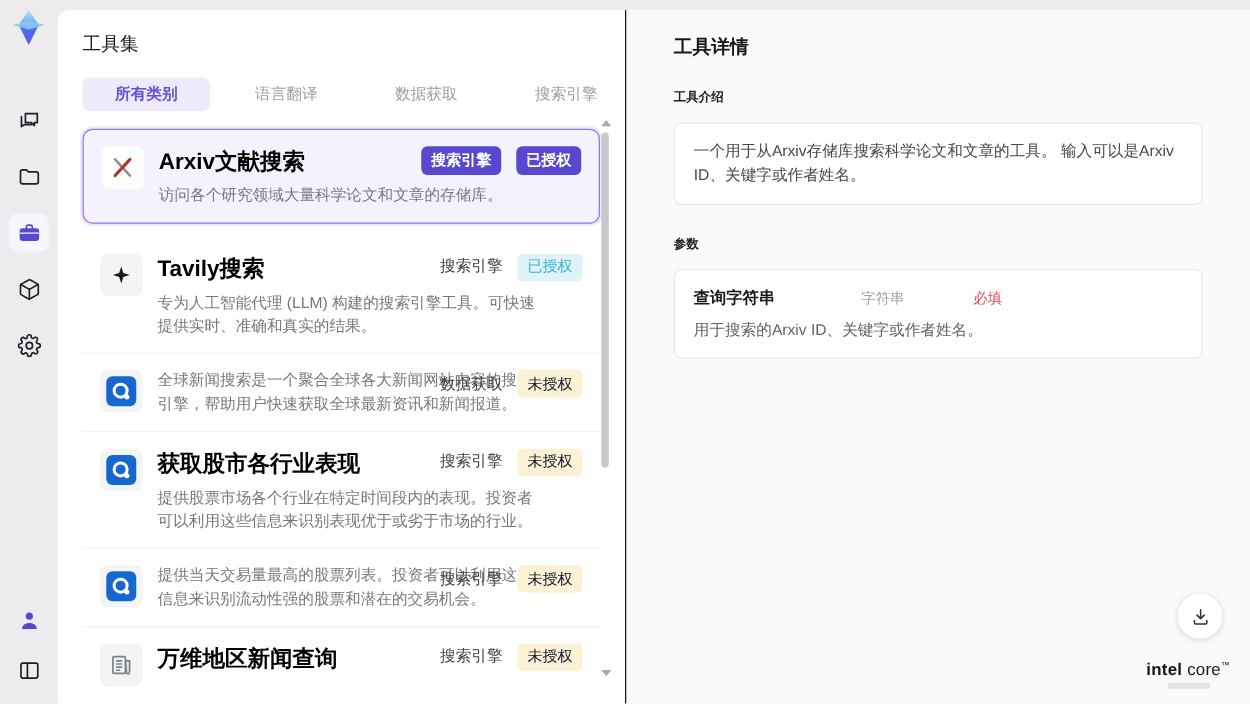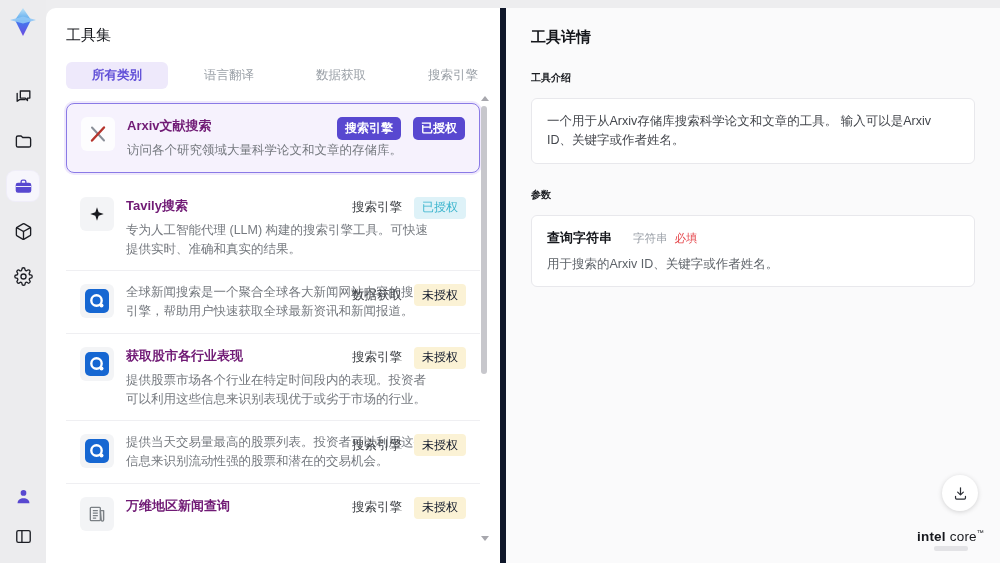--- a/index.html
+++ b/index.html
@@ -27,45 +27,45 @@
   .tab { font-size:12.5px; color:#9aa0a7; padding:5px 26px; border-radius:6px; cursor:pointer; white-space:nowrap; }
   .tab.active { background:#eee9fb; color:#6251d8; font-weight:bold; }
 
   .cards { width:414px; }
   .card { position:relative; display:flex; padding:12px 12px 12px 0; border-bottom:1px solid #efeff2; background:#fff; cursor:pointer; }
   .card:last-child { border-bottom:none; }
   .card.selected { border:1.5px solid #8a7ae6; background:#f6f2fd; border-radius:8px; margin-bottom:11px; box-shadow:0 0 0 2px #efe9fc; }
   .icon-box { flex:0 0 34px; width:34px; height:34px; border-radius:6px; background:#f3f4f6; display:flex; align-items:center; justify-content:center; margin:1px 12px 0 14px; overflow:hidden; }
   .card.selected .icon-box { background:#fdfdfe; }
   .card .content { flex:1; min-width:0; padding-right:4px; }
-  .card .title { font-size:13px; font-weight:bold; color:#701a75; margin:1px 0 6px; }
+  .card .title { font-size:18px; font-weight:bold; color:#000000; margin:1px 0 6px; }
   .card .desc { font-size:12.5px; color:#75797f; line-height:1.5; max-width:304px; }
   .card.selected .desc { max-width:280px; }
   .badges { position:absolute; top:13px; right:14px; display:flex; align-items:center; gap:12px; }
   .badge-fill { background:#5848d0; color:#fff; font-size:12px; font-weight:bold; padding:3px 8px; border-radius:5px; }
   .cat-label { font-size:12.5px; color:#3d4045; }
   .pill { font-size:12px; padding:2.5px 8px; border-radius:4px; }
   .pill.cyan { background:#def2f8; color:#3ab4cd; }
   .pill.yellow { background:#fbf2d5; color:#0f172a; }
 
   
   .scrollbar { position:absolute; top:88px; right:12px; bottom:6px; width:8px; }
   .scroll-up, .scroll-down { position:absolute; left:1px; width:0; height:0; border-left:4px solid transparent; border-right:4px solid transparent; }
   .scroll-up { top:0; border-bottom:5px solid #a7a7ad; }
   .scroll-down { bottom:16px; border-top:5px solid #a7a7ad; }
   .scroll-thumb { position:absolute; top:10px; left:1px; width:6px; height:268px; background:#c7c7cc; border-radius:3px; }
 
   
-  .detail-pane { flex:1; background:#fafafb; border-left:6px solid #0f172a; padding:20px 25px; position:relative; }
+  .detail-pane { flex:1; background:#fafafb; border-left:1px solid #0f172a; padding:20px 38px; position:relative; }
   .dp-title { font-size:15px; font-weight:bold; color:#15171c; margin-bottom:24px; }
   .dp-sub { font-size:10px; font-weight:bold; color:#1b1d22; margin-bottom:13px; }
   .dp-box { background:#fff; border:1px solid #e8e8ec; border-radius:6px; padding:13px 15px; }
   .intro-text { font-size:12.5px; color:#44474d; line-height:1.5; }
   .params-heading { margin-top:24px; }
-  .param-head { display:flex; align-items:baseline; }
+  .param-head { display:flex; align-items:baseline;gap:48px; }
   .param-name { font-size:13px; font-weight:bold; color:#16181d; }
   .param-type { font-size:11.5px; color:#9ba0a8; margin-left:21px; }
   .param-req { font-size:11.5px; color:#e5484d; margin-left:7px; }
   .param-desc { margin-top:9px; font-size:12.5px; color:#5e6369; }
 
   
   .fab { position:absolute; right:22px; bottom:52px; width:36px; height:36px; border-radius:50%; background:#fff; box-shadow:0 1px 5px rgba(0,0,0,.16); display:flex; align-items:center; justify-content:center; cursor:pointer; }
   .fab svg { width:17px; height:17px; stroke:#2b2e35; stroke-width:1.7; fill:none; stroke-linecap:round; stroke-linejoin:round; }
   .brand { position:absolute; right:16px; bottom:12px; text-align:center; line-height:1.1; }
   .brand .line1 { font-size:13.5px; color:#16181d; letter-spacing:.2px; }

